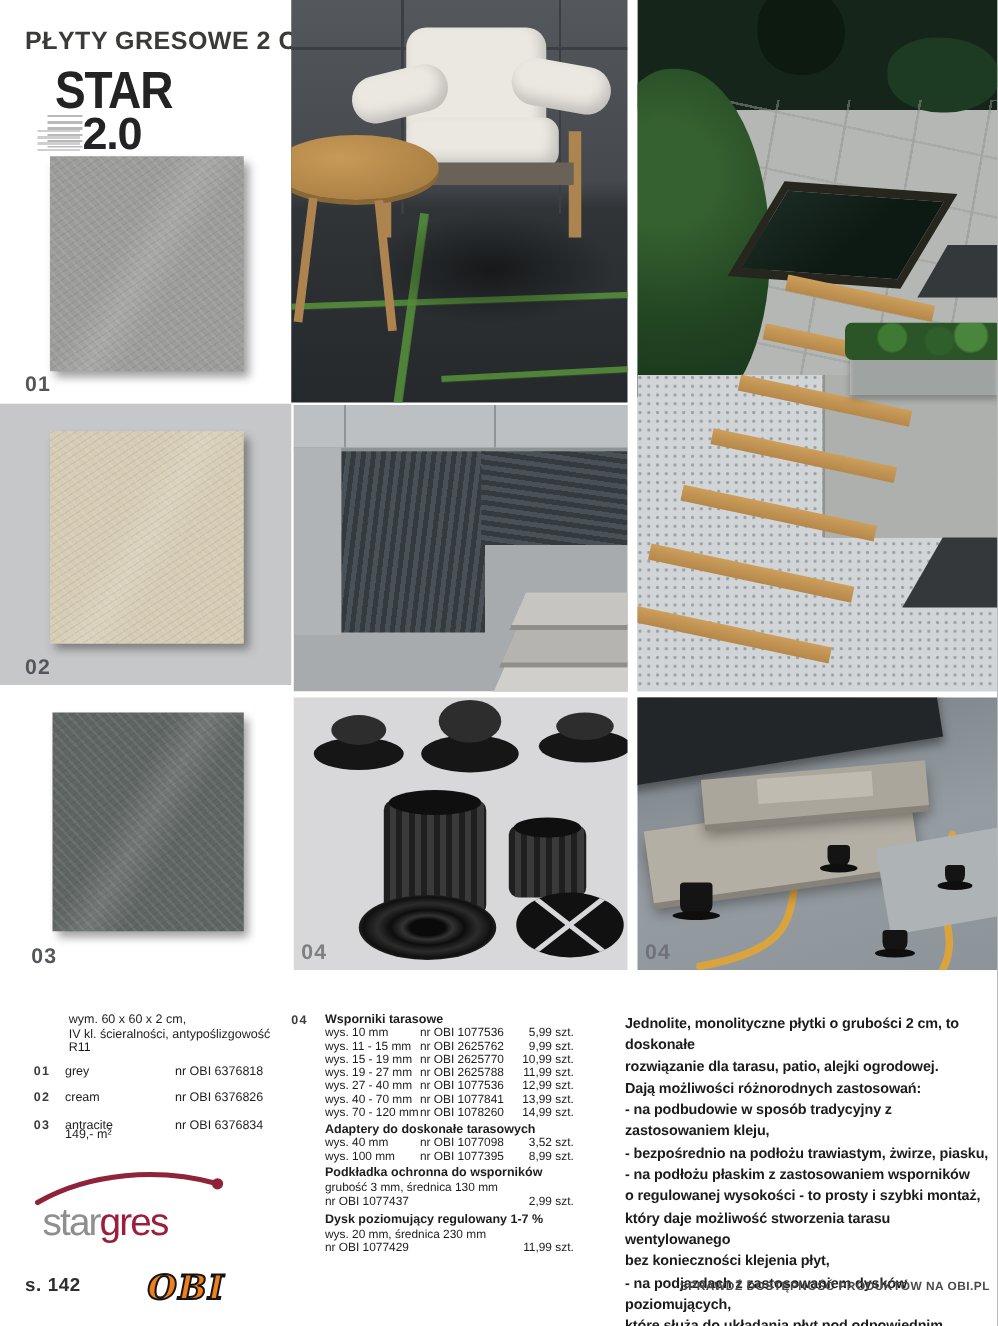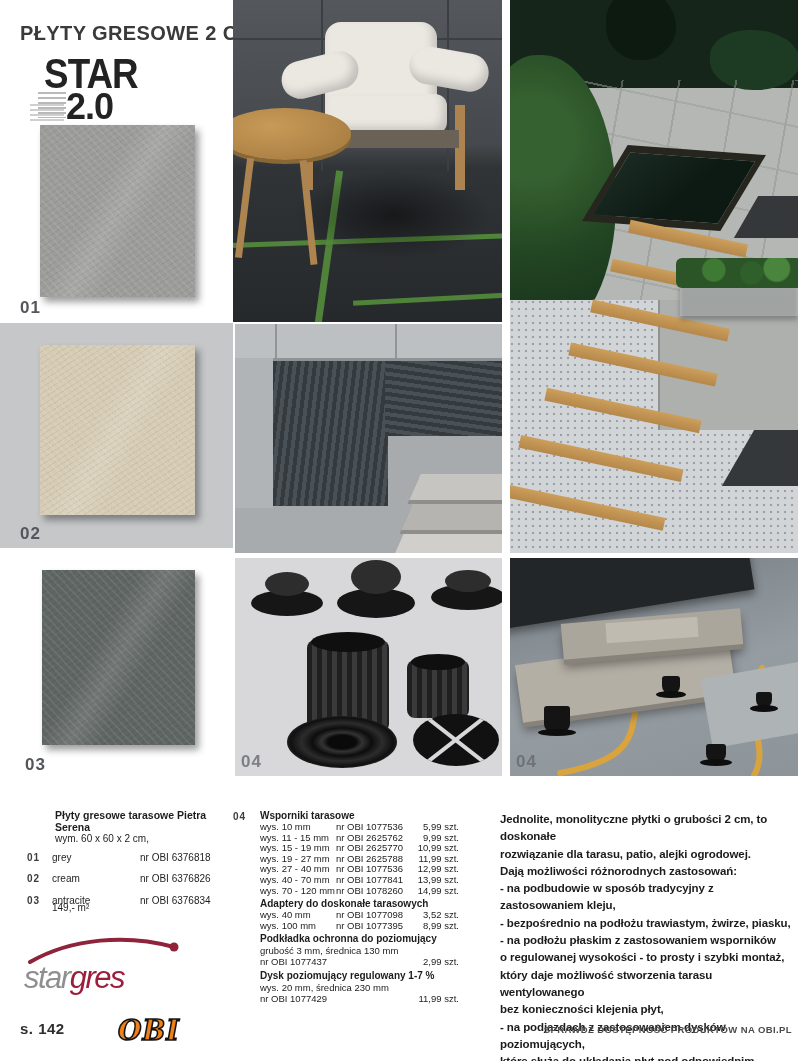--- a/index.html
+++ b/index.html
@@ -104,21 +104,21 @@
   .a-sku{flex:1;}
   .a-price{width:52px;text-align:right;}
   .arow2{display:flex;margin-top:1px;}
   .arow2 .a-sku2{flex:1;}
 
   .desc{left:500px;top:811px;width:292px;font-size:11.5px;font-weight:700;line-height:17.3px;
         letter-spacing:-0.1px;color:#1b1b1b;white-space:pre-line;}
 
   
   .stargres{left:22px;top:934px;width:175px;height:70px;}
-  .sg-text{position:absolute;left:2px;top:26px;font-size:31px;letter-spacing:-1.5px;font-weight:400;font-style:italic;}
+  .sg-text{position:absolute;left:12px;top:26px;font-size:31px;letter-spacing:-1.5px;font-weight:400;}
   .sg-star{color:#8f8f8f;} .sg-gres{color:#9b1f3c;}
   .footer-page{left:20px;top:1020px;font-size:15px;font-weight:700;color:#2e2e2e;letter-spacing:.5px;}
   .obi-logo{left:106px;top:1013px;width:86px;height:34px;display:flex;align-items:center;justify-content:center;
      font-family:"DejaVu Serif","Liberation Serif",serif;font-style:italic;font-weight:700;font-size:27px;
      color:#f08019;-webkit-text-stroke:1.6px #141414;letter-spacing:1px;}
   .footer-note{left:430px;top:1024px;width:362px;text-align:right;font-size:9.5px;font-weight:700;
      letter-spacing:.4px;color:#4b4b4b;}
 </style>
 </head>
 <body>
@@ -220,22 +220,22 @@
     <div class="tileplane" style="left:96px;top:62px;width:92px;height:20px;transform:rotate(-4deg);background:#c0bbb1;box-shadow:none;"></div>
     <div class="tileplane" style="left:196px;top:112px;width:100px;height:70px;transform:rotate(-10deg);background:#aeb3b6;box-shadow:none;"></div>
     <div class="pedB" style="left:34px;top:148px;width:26px;height:26px;"></div>
     <div class="pedB" style="left:152px;top:118px;width:18px;height:18px;"></div>
     <div class="pedB" style="left:246px;top:134px;width:16px;height:16px;"></div>
     <div class="pedB" style="left:196px;top:186px;width:20px;height:18px;"></div>
     <div class="abs photo-num" style="left:6px;bottom:4px;color:#6f7276;">04</div>
   </div>
 
   <div class="abs info">
-    <div class="title">Płyty gresowe tarasowe Pietra Serena</div>
     <div class="sub">wym. 60 x 60 x 2 cm,</div>
+    <div class="sub">IV kl. ścieralności, antypoślizgowość R11</div>
     <div class="variants">
       <div class="vrow">
         <span class="v-num">01</span>
         <span class="v-name">grey</span>
         <span class="v-sku">nr OBI 6376818</span>
       </div>
       <div class="vrow">
         <span class="v-num">02</span>
         <span class="v-name">cream</span>
         <span class="v-sku">nr OBI 6376826</span>
@@ -294,21 +294,21 @@
           <span class="a-size">wys. 40 mm</span>
           <span class="a-sku">nr OBI 1077098</span>
           <span class="a-price">3,52 szt.</span>
         </div>
       <div class="arow">
           <span class="a-size">wys. 100 mm</span>
           <span class="a-sku">nr OBI 1077395</span>
           <span class="a-price">8,99 szt.</span>
         </div>
 
-      <div class="g-title">Podkładka ochronna do poziomujący</div>
+      <div class="g-title">Podkładka ochronna do wsporników</div>
       <div class="g-sub">grubość 3 mm, średnica 130 mm</div>
       <div class="arow2">
           <span class="a-sku2">nr OBI 1077437</span>
           <span class="a-price">2,99 szt.</span>
         </div>
 
       <div class="g-title">Dysk poziomujący regulowany 1-7 %</div>
       <div class="g-sub">wys. 20 mm, średnica 230 mm</div>
       <div class="arow2">
           <span class="a-sku2">nr OBI 1077429</span>

